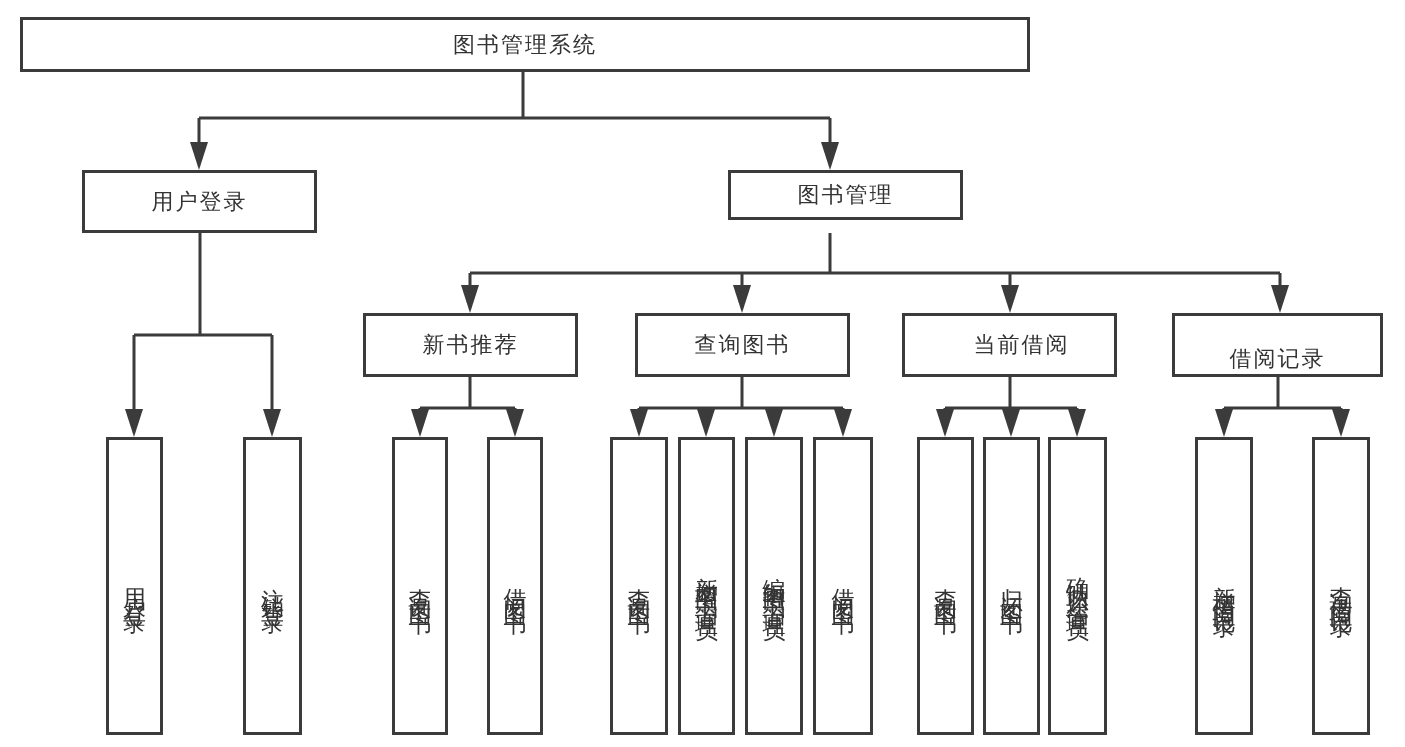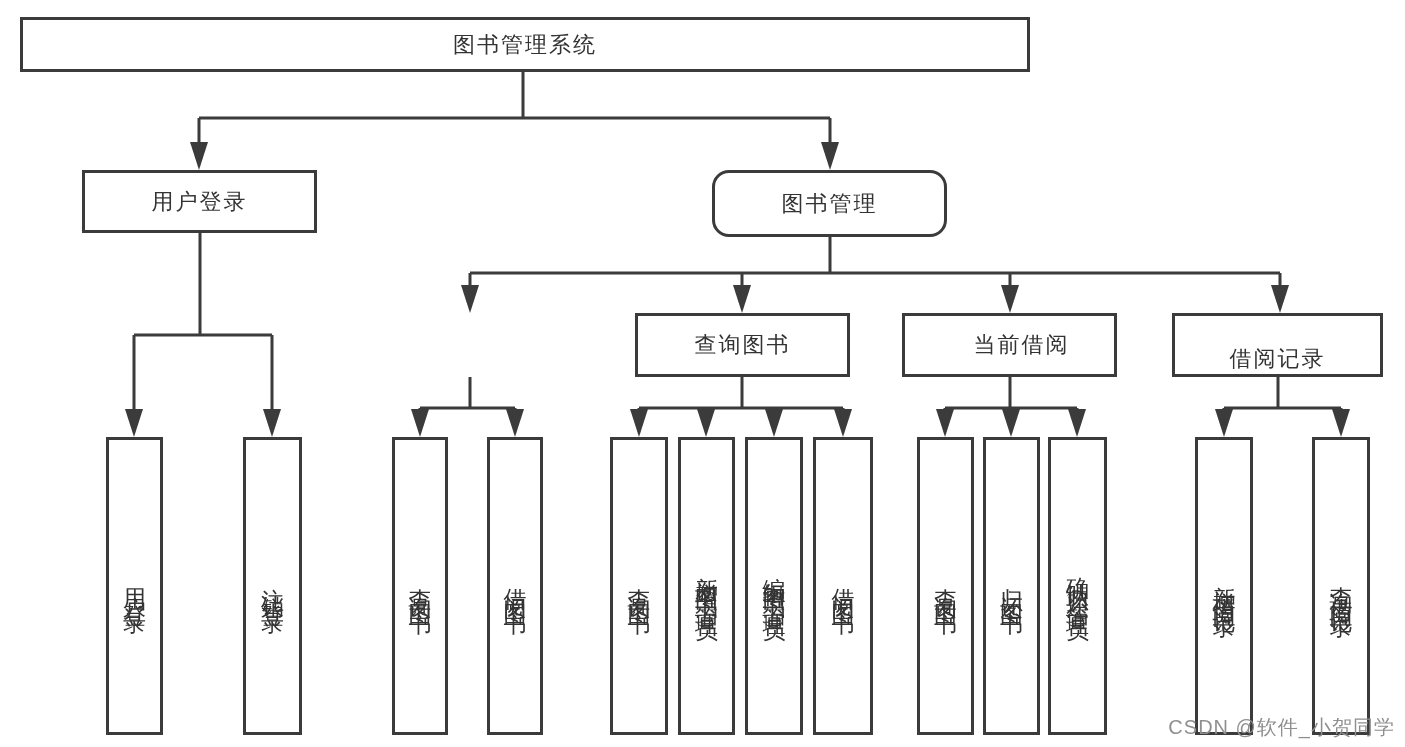--- a/index.html
+++ b/index.html
@@ -14,21 +14,21 @@
   }
   .hbox{font-size:22px;letter-spacing:2px;}
   .leaf{top:437px;height:298px;}
   .leaf .vtext{
     writing-mode:vertical-rl;text-orientation:mixed;
     font-size:23px;line-height:1;letter-spacing:8px;color:#333;
   }
   .leaf.long .vtext{letter-spacing:6px;}
   #n-root{left:20px;top:5px;width:1010px;height:55px;margin-top:12px;}
   #n-login{left:82px;top:170px;width:235px;height:63px;}
-  #n-mgmt{left:712px;top:170px;width:235px;height:67px;border-radius:17px;}
+  #n-mgmt{left:728px;top:170px;width:235px;height:50px;}
   #n-rec{left:363px;top:313px;width:215px;height:64px;}
   #n-borrow{left:635px;top:313px;width:215px;height:64px;}
   #n-current{left:902px;top:313px;width:215px;height:64px;padding-left:24px;}
   #n-records{left:1172px;top:313px;width:211px;height:64px;align-items:flex-end;}
   #l1{left:106px;width:57px;}
   #l2{left:243px;width:59px;}
   #l3{left:392px;width:56px;}
   #l4{left:487px;width:56px;}
   #l5{left:610px;width:58px;}
   #l6{left:678px;width:57px;}
@@ -86,20 +86,23 @@
     <span>图书管理系统</span>
   </div>
 
   <div class="box hbox" id="n-login">
     <span>用户登录</span>
   </div>
   <div class="box hbox" id="n-mgmt">
     <span>图书管理</span>
   </div>
 
+  <div class="box hbox" id="n-rec">
+    <span>新书推荐</span>
+  </div>
   <div class="box hbox" id="n-borrow">
     <span>查询图书</span>
   </div>
   <div class="box hbox" id="n-current">
     <span>当前借阅</span>
   </div>
   <div class="box hbox" id="n-records">
     <span>借阅记录</span>
   </div>
 
@@ -136,15 +139,14 @@
   <div class="box leaf long" id="l11">
     <span class="vtext">确认归还（管理员）</span>
   </div>
   <div class="box leaf long" id="l12">
     <span class="vtext">新增借阅记录</span>
   </div>
   <div class="box leaf long" id="l13">
     <span class="vtext">查询借阅记录</span>
   </div>
 
-  <div class="watermark">CSDN @软件_小贺同学</div>
 
 </div>
 
 </body></html>

